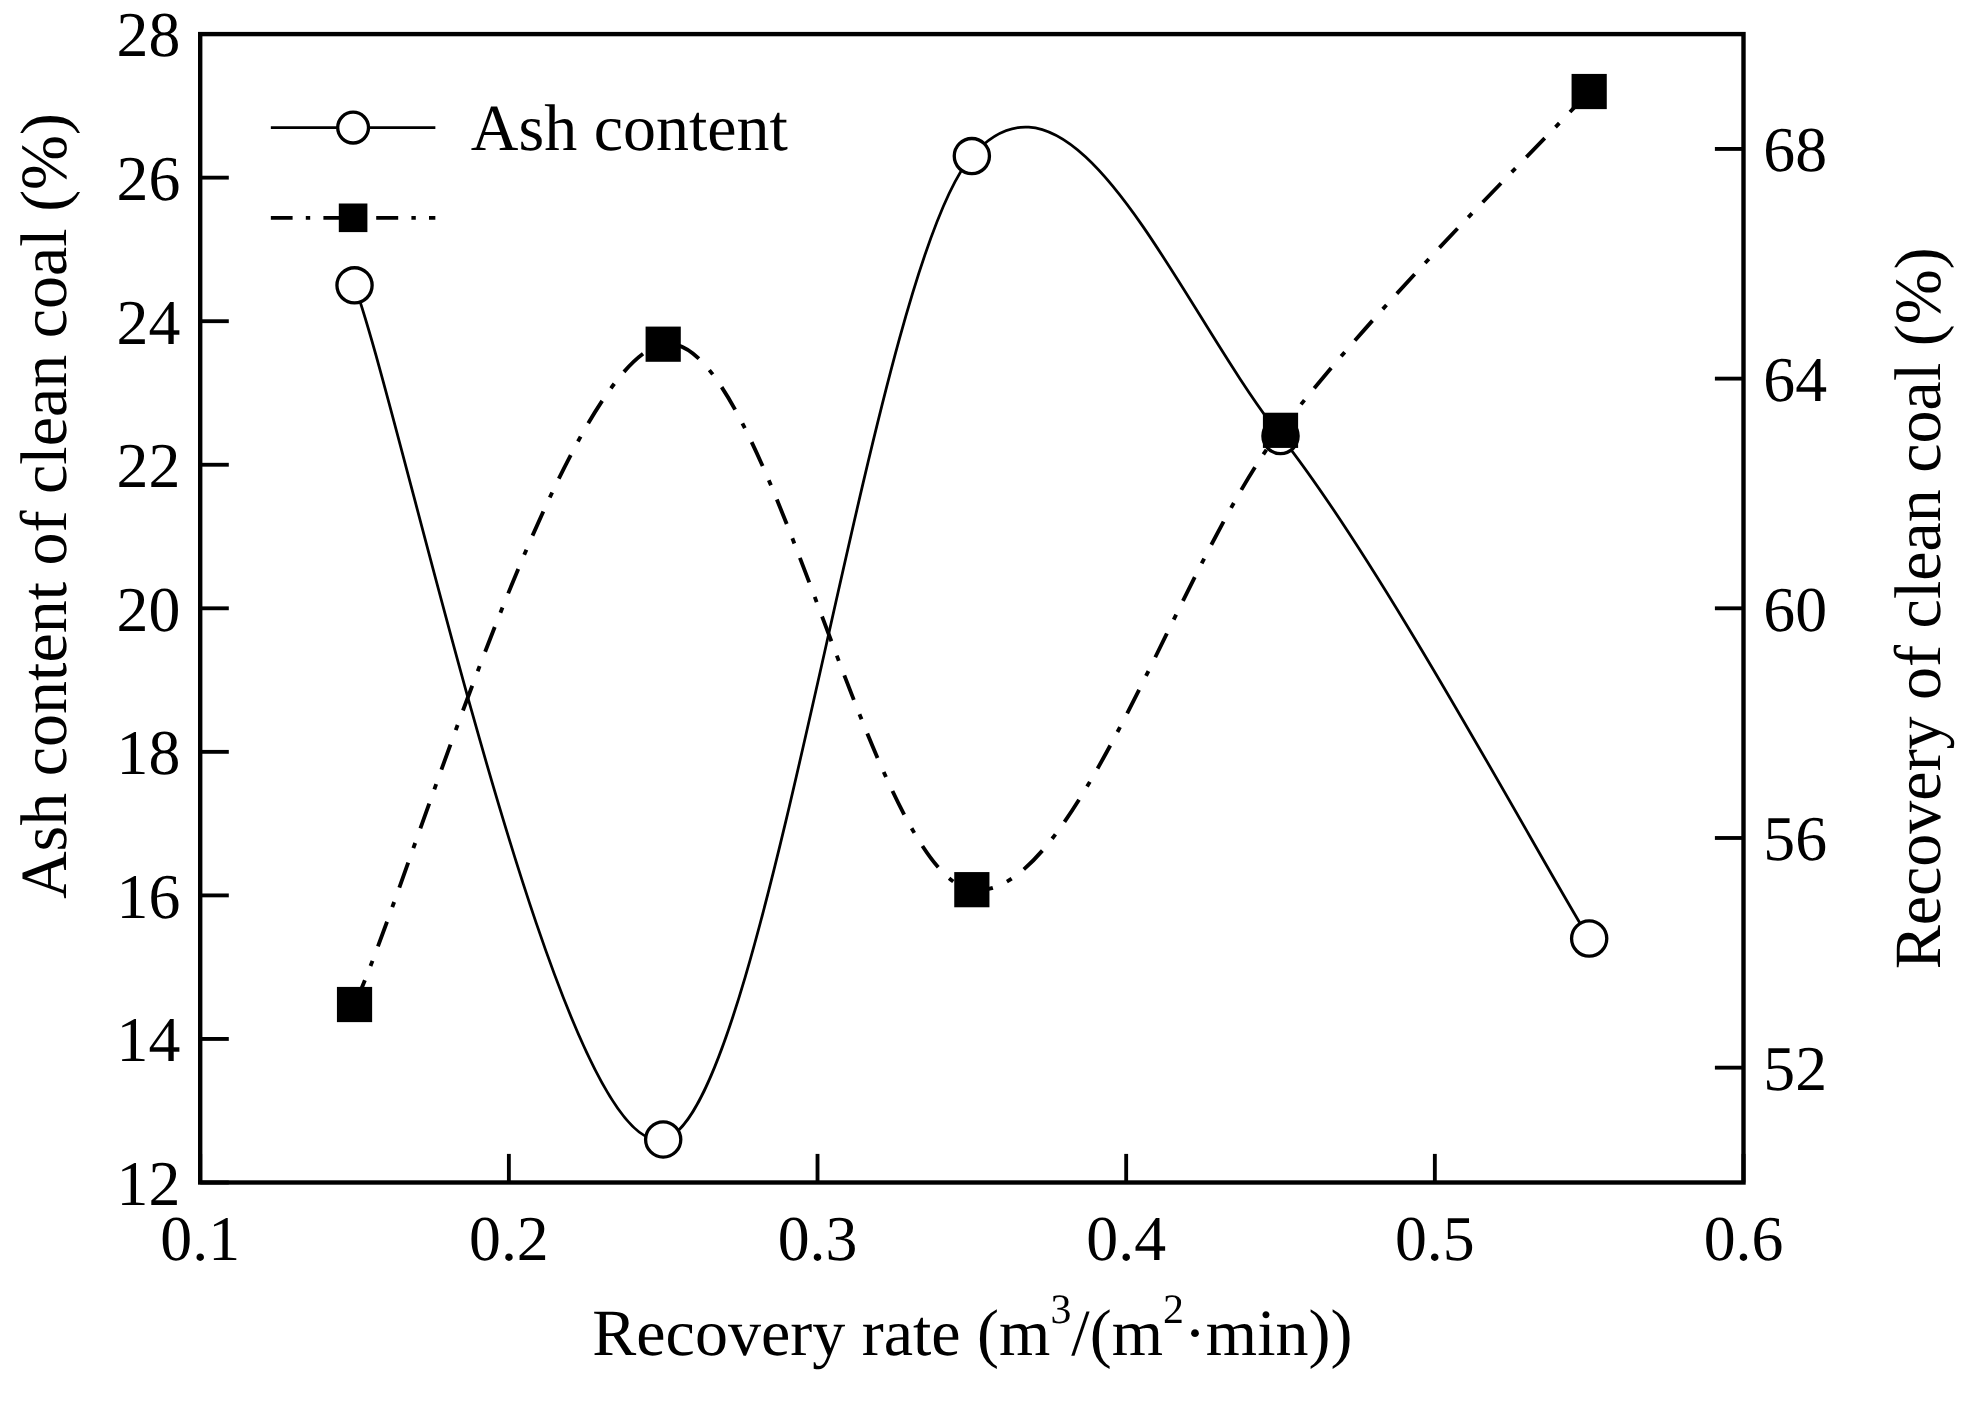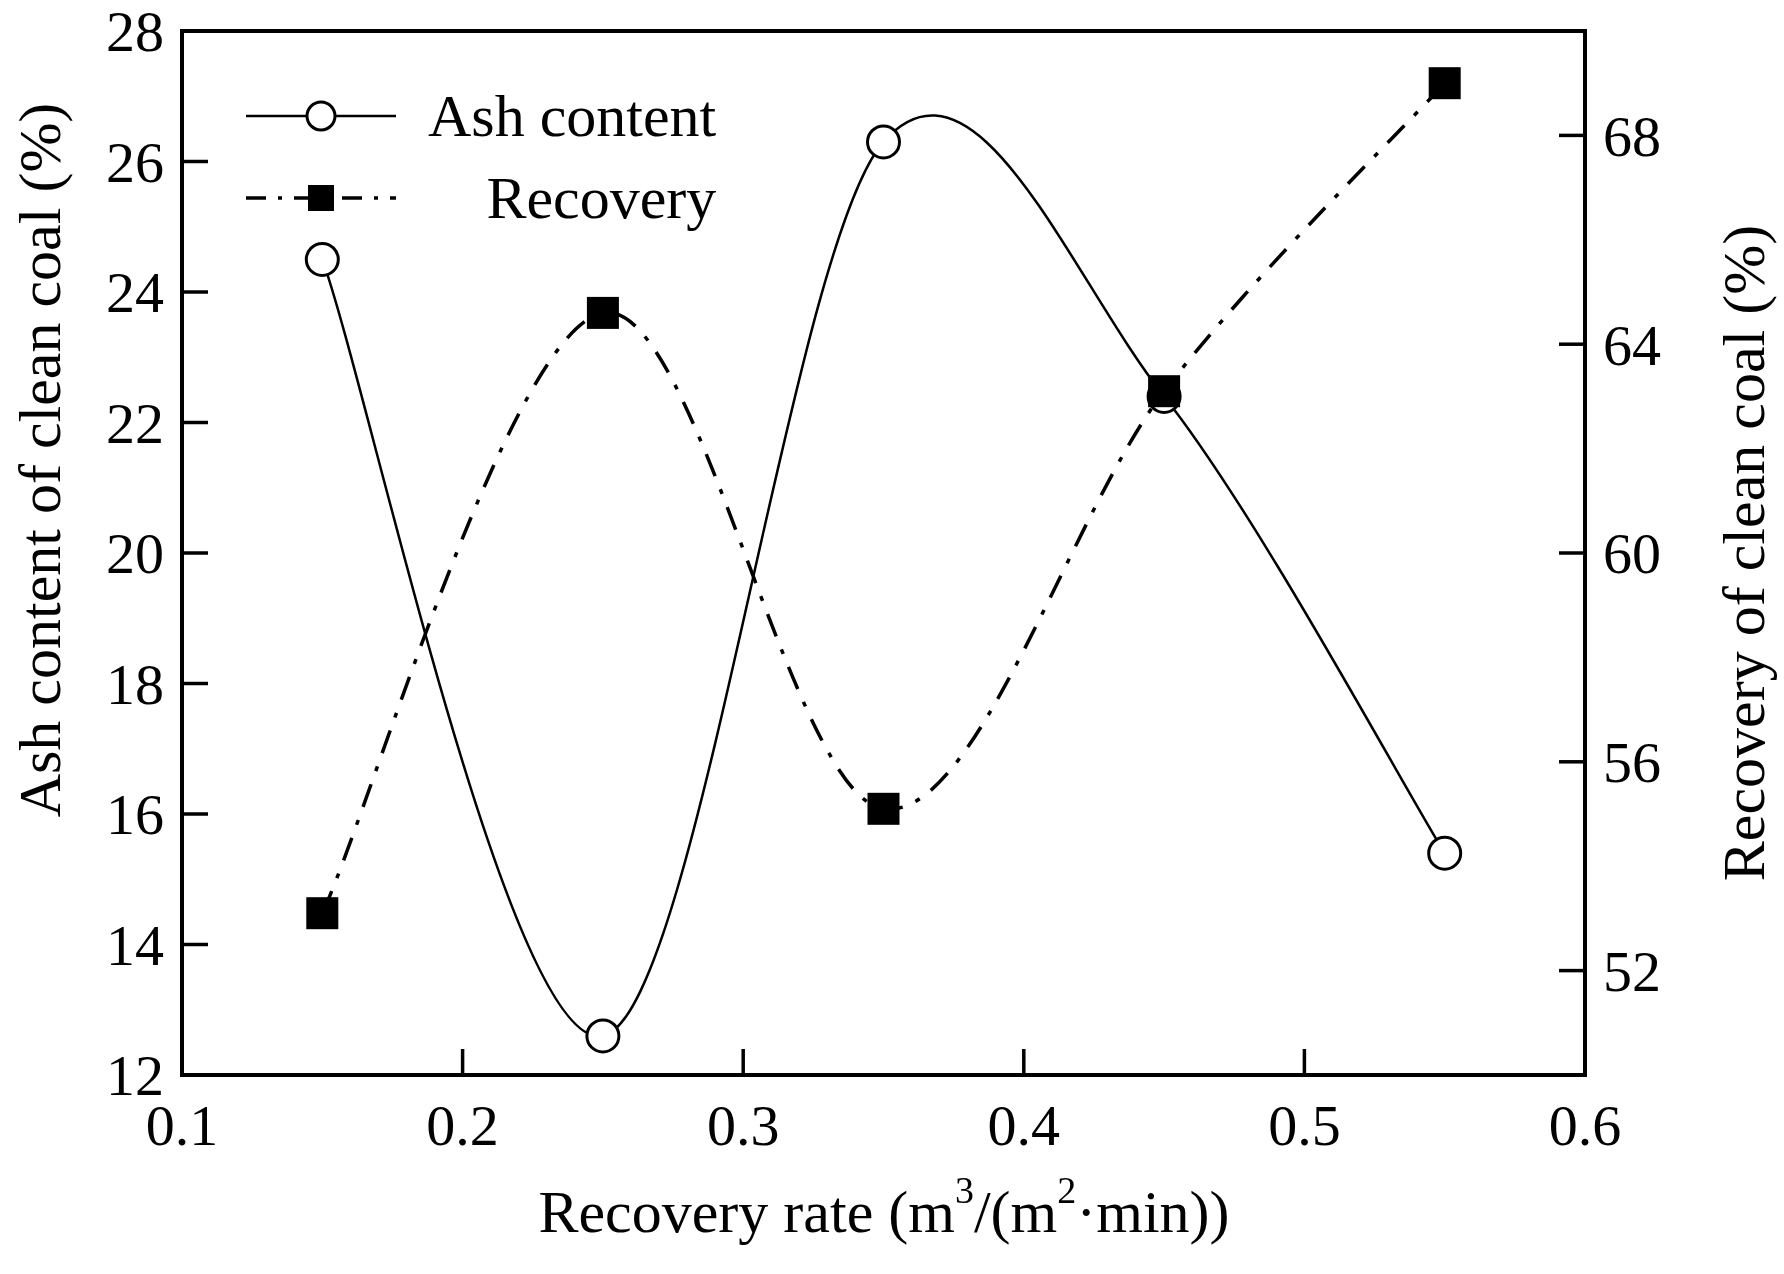--- a/index.html
+++ b/index.html
@@ -25,21 +25,21 @@
     position:absolute;left:884px;top:1212px;transform:translate(-50%,-50%);
     white-space:nowrap;font-size:60px;line-height:1;
   }
   #x-axis-title sup{
     font-size:38px;position:relative;top:-8px;line-height:0;
   }
   #legend{
     position:absolute;left:246px;top:84px;
   }
   .legend-entry{
-    display:flex;align-items:center;height:64px;margin-bottom:18px;justify-content:space-between;
+    display:flex;align-items:center;height:64px;margin-bottom:18px;
   }
   .legend-marker{width:150px;height:44px;flex:0 0 auto;}
   .legend-label{
     font-size:60px;margin-left:32px;white-space:nowrap;
   }
 </style>
 </head>
 <body>
 
 <div id="figure">
@@ -112,17 +112,16 @@
         <line x1="0" y1="22" x2="150" y2="22" stroke="#000" stroke-width="2.5"></line>
         <circle cx="75" cy="22" r="14" fill="#fff" stroke="#000" stroke-width="3"></circle>
       </svg>
       <span class="legend-label">Ash content</span>
     </div>
     <div class="legend-entry">
       <svg class="legend-marker" viewBox="0 0 150 44">
         <line x1="0" y1="22" x2="150" y2="22" stroke="#000" stroke-width="3.5" stroke-dasharray="20 12 4 12"></line>
         <rect x="62" y="9" width="26" height="26" fill="#000"></rect>
       </svg>
-      <span class="legend-label">Recovery</span>
     </div>
   </div>
 
 </div>
 
 </body></html>

